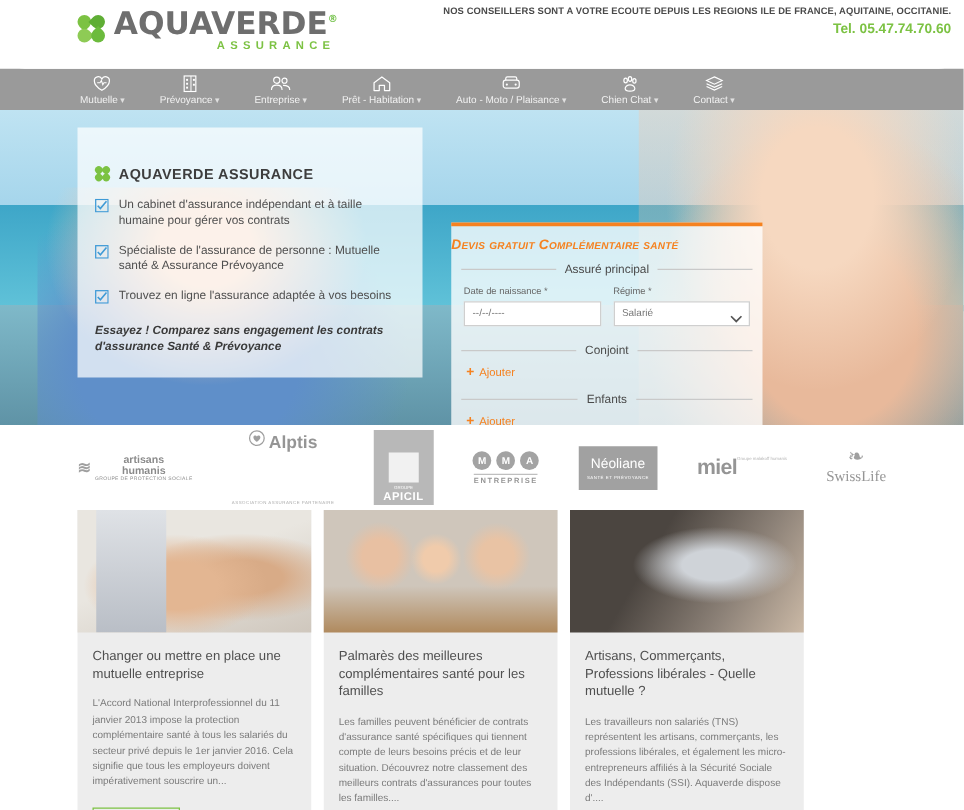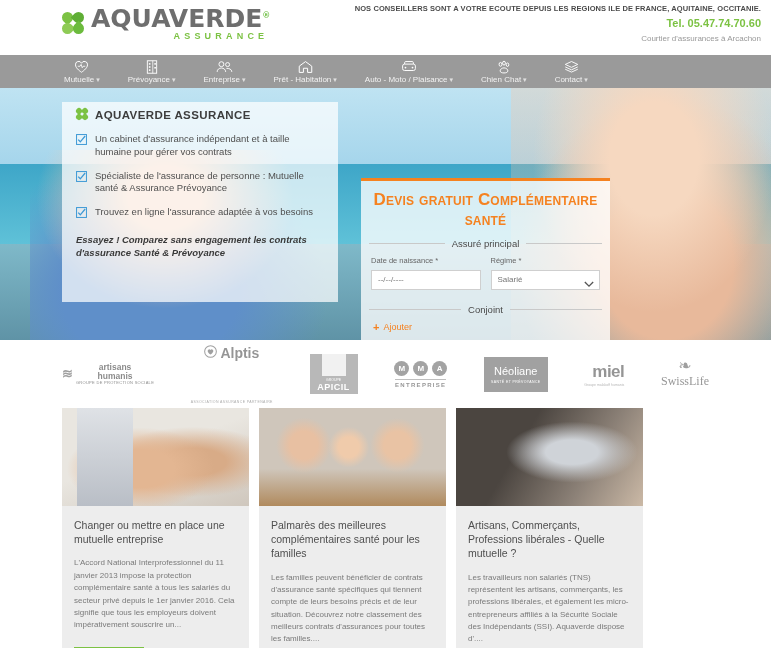--- a/index.html
+++ b/index.html
@@ -77,21 +77,21 @@
   .person-r {
     position:absolute; right:0; bottom:0; width:260px; height:252px;
     background:radial-gradient(ellipse at 55% 28%, #f6d8c0 0 22%, rgba(246,216,192,0) 60%),
                radial-gradient(ellipse at 60% 70%, #e8b99b 0 30%, rgba(232,185,155,0) 68%),
                linear-gradient(180deg, rgba(245,200,170,.35), rgba(230,170,130,.15));
   }
   .hero-overlay {
     position:absolute; left:62px; top:14px; width:276px; height:200px;
     background:rgba(255,255,255,.72);
   }
-  .hero-inner { padding:6px 16px 0 14px; }
+  .hero-inner { padding:31px 16px 0 14px; }
   .hero-title {
     font-size:11.5px; font-weight:bold; color:#3d3d3d; letter-spacing:.4px;
     display:flex; align-items:center; gap:6px; margin-bottom:12px;
   }
   .mini-clover { width:13px; height:13px; position:relative; flex:none; }
   .mini-clover i { position:absolute; width:6px; height:6px; border-radius:50% 50% 50% 0; background:#7cc243; }
   .mini-clover i:nth-child(1){left:0;top:0;transform:rotate(-45deg);}
   .mini-clover i:nth-child(2){left:6px;top:0;transform:rotate(45deg);}
   .mini-clover i:nth-child(3){left:0;top:6px;transform:rotate(-135deg);}
   .mini-clover i:nth-child(4){left:6px;top:6px;transform:rotate(135deg);}
@@ -103,22 +103,22 @@
     font-size:9.5px; line-height:1.4; color:#3a3a3a;
     font-style:italic; font-weight:bold; margin-top:14px;
   }
 
   
   .form-panel {
     position:absolute; left:361px; top:90px; width:249px; height:240px;
     background:rgba(255,255,255,.78); border-top:3px solid #f58220;
   }
   .form-title {
-    text-align:center; color:#f58220; font-size:17px; font-variant:small-caps;
-    font-weight:bold; letter-spacing:.2px; padding:9px 0 8px;
+    text-align:left; color:#f58220; font-size:11px; font-variant:small-caps;
+    font-weight:bold; letter-spacing:.2px; padding:9px 0 8px;font-style:italic;
   }
   .sec-head {
     display:flex; align-items:center; gap:7px; margin:0 8px 7px;
     color:#4a4a4a; font-size:9.5px; white-space:nowrap;
   }
   .sec-head::before, .sec-head::after { content:""; flex:1; height:1px; background:#c9c9c9; }
   .field-row { display:flex; gap:10px; padding:0 10px; }
   .field { flex:1; }
   .field-label { font-size:7.5px; color:#666; margin-bottom:3px; }
   .field input, .field select {
@@ -146,35 +146,35 @@
     filter:grayscale(1); opacity:.62; display:flex; align-items:center;
     justify-content:center; text-align:center;
   }
   .lg-malakoff { font-size:8.5px; font-weight:bold; color:#444; line-height:1.05; display:flex; align-items:center; gap:3px; }
   .lg-malakoff .wv { font-size:13px; color:#666; }
   .lg-malakoff .tiny { font-size:4px; font-weight:normal; letter-spacing:.3px; display:block; }
   .lg-alptis { display:flex; flex-direction:column; align-items:center;gap:36px; }
   .lg-alptis .row { display:flex; align-items:center; gap:3px; }
   .lg-alptis .nm { font-size:14px; font-weight:bold; color:#555; }
   .lg-alptis .tiny { font-size:3.5px; color:#777; margin-top:2px; letter-spacing:.4px; }
-  .lg-apicil { width:48px; height:40px; background:#8e8e8e; display:flex;
+  .lg-apicil { width:48px; height:60px; background:#8e8e8e; display:flex;
     flex-direction:column; align-items:center; justify-content:flex-end; padding-bottom:2px; }
   .lg-apicil .sq { width:24px; height:24px; background:#e9e9e9; margin-bottom:2px; }
   .lg-apicil .nm { font-size:9px; font-weight:bold; color:#fff; letter-spacing:.5px; }
   .lg-apicil .tiny { font-size:3.5px; color:#fff; }
   .lg-mma { display:flex; flex-direction:column; align-items:center; gap:3px; }
   .lg-mma .circles { display:flex; gap:4px; }
   .lg-mma .c { width:15px; height:15px; border-radius:50%; background:#6b6b6b; color:#fff;
     font-size:8px; font-weight:bold; display:flex; align-items:center; justify-content:center; }
   .lg-mma .bar { font-size:6px; letter-spacing:1.3px; color:#555; font-weight:bold;
     border-top:1px solid #999; padding-top:2px; }
   .lg-neoliane { background:#a16207; color:#fff; padding:8px 7px; text-align:center; }
   .lg-neoliane .nm { font-size:11px; font-style:normal; }
   .lg-neoliane .tiny { font-size:3.5px; letter-spacing:.4px; margin-top:3px; }
-  .lg-miel { display:flex; flex-direction:column; align-items:flex-end; }
+  .lg-miel { display:flex; flex-direction:row; align-items:flex-start; }
   .lg-miel .nm { font-size:17px; font-weight:bold; color:#555; letter-spacing:-.5px; }
   .lg-miel .tiny { font-size:3.5px; color:#888; margin-top:1px; }
   .lg-swiss { display:flex; flex-direction:column; align-items:center; }
   .lg-swiss .mark { font-size:16px; color:#666; line-height:.9; }
   .lg-swiss .nm { font-family:"Liberation Serif", serif; font-size:12px; color:#555; }
 
   
   .cards { display:flex; gap:10px; padding:0 62px; }
   .card { width:187px; background:#ededed; }
   .card-img { height:98px; position:relative; overflow:hidden; }
@@ -213,21 +213,20 @@
         <i></i>
       </div>
     <div class="logo-text">
       <div class="logo-main"><span style="text-transform:uppercase">aquaverde</span><sup>®</sup></div>
       <div class="logo-sub">ASSURANCE</div>
     </div>
   </div>
   <div class="head-right">
     <div class="head-tagline">NOS CONSEILLERS SONT A VOTRE ECOUTE DEPUIS LES REGIONS ILE DE FRANCE, AQUITAINE, OCCITANIE.</div>
     <div class="head-tel">Tel. 05.47.74.70.60</div>
-    <div class="head-courtier">Courtier d'assurances à Arcachon</div>
   </div>
 </div>
 
 <div class="nav">
   <div class="nav-item">
     <span class="nav-ico">
         <svg width="15" height="14" viewBox="0 0 20 18">
           <path d="M10 16S2 11 2 6.2A4.2 4.2 0 0110 4a4.2 4.2 0 018 2.2C18 11 10 16 10 16z" fill="none" stroke="#fff" stroke-width="1.3"></path>
           <path d="M5 8h3l1.5-2.5L11 10l1.2-2H15" fill="none" stroke="#fff" stroke-width="1.1"></path>
         </svg>

